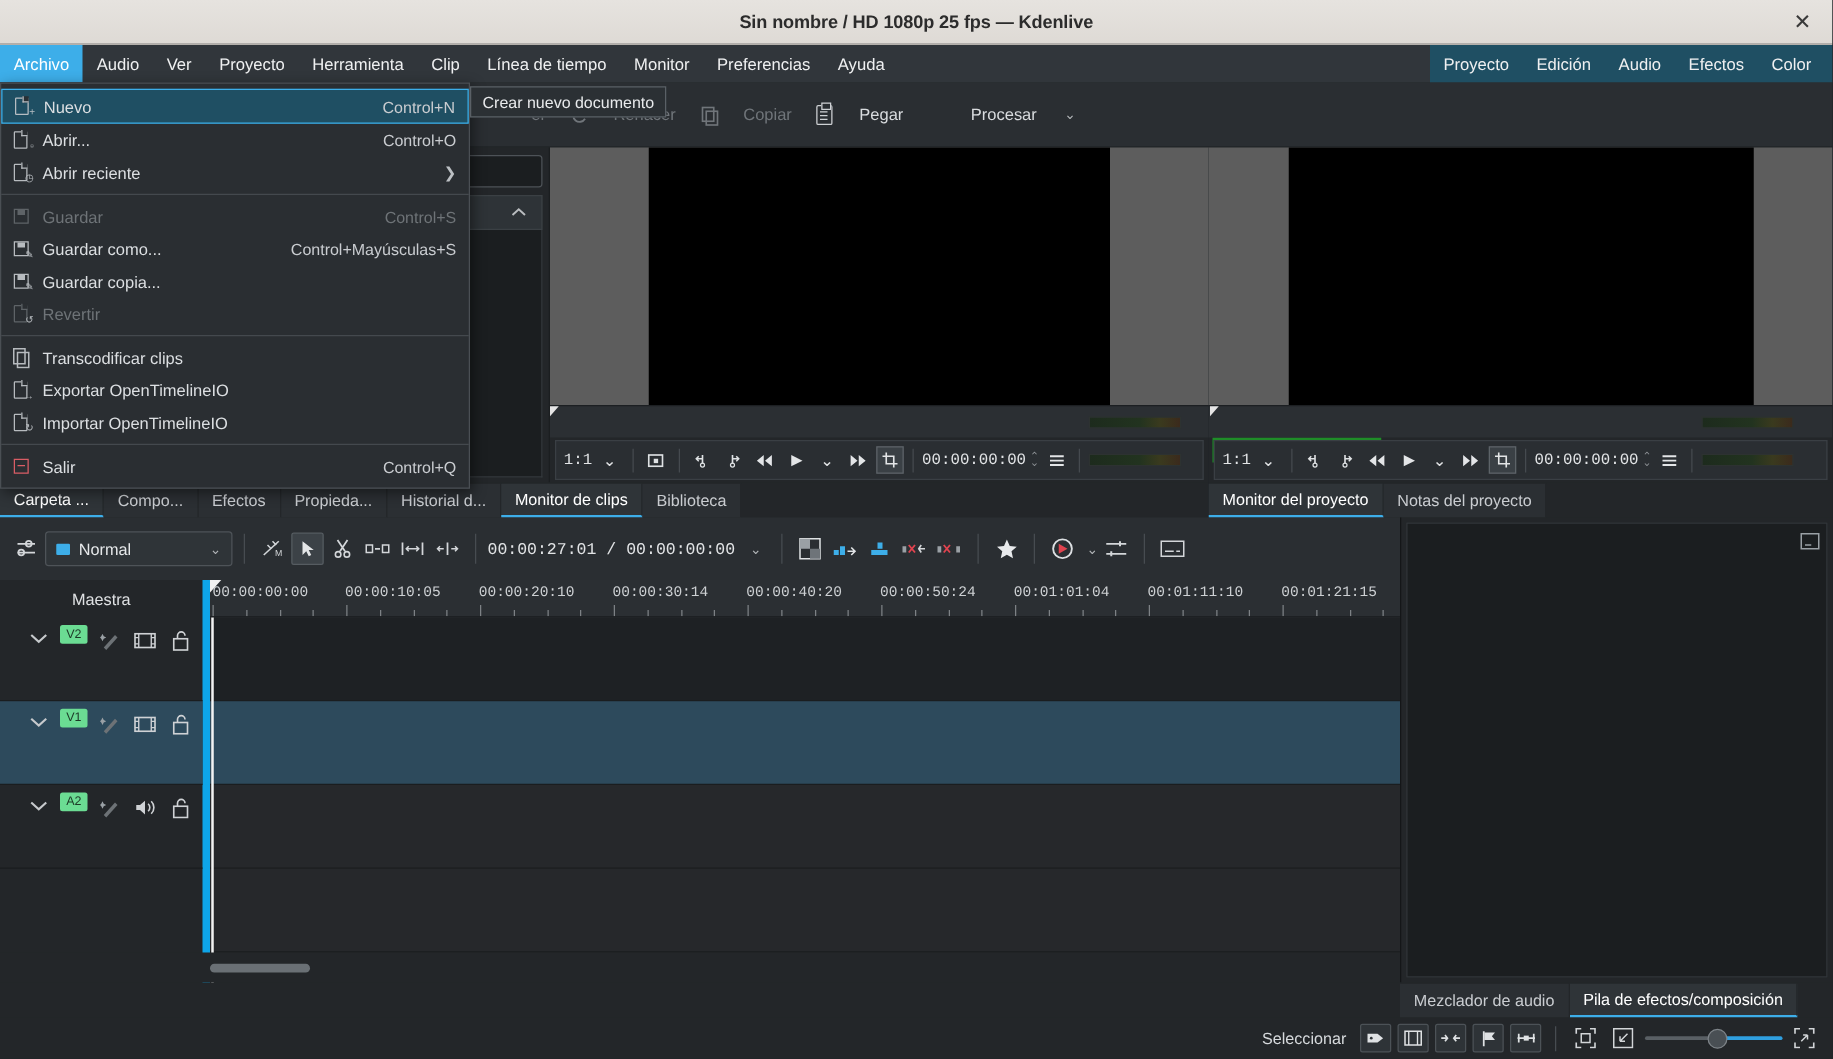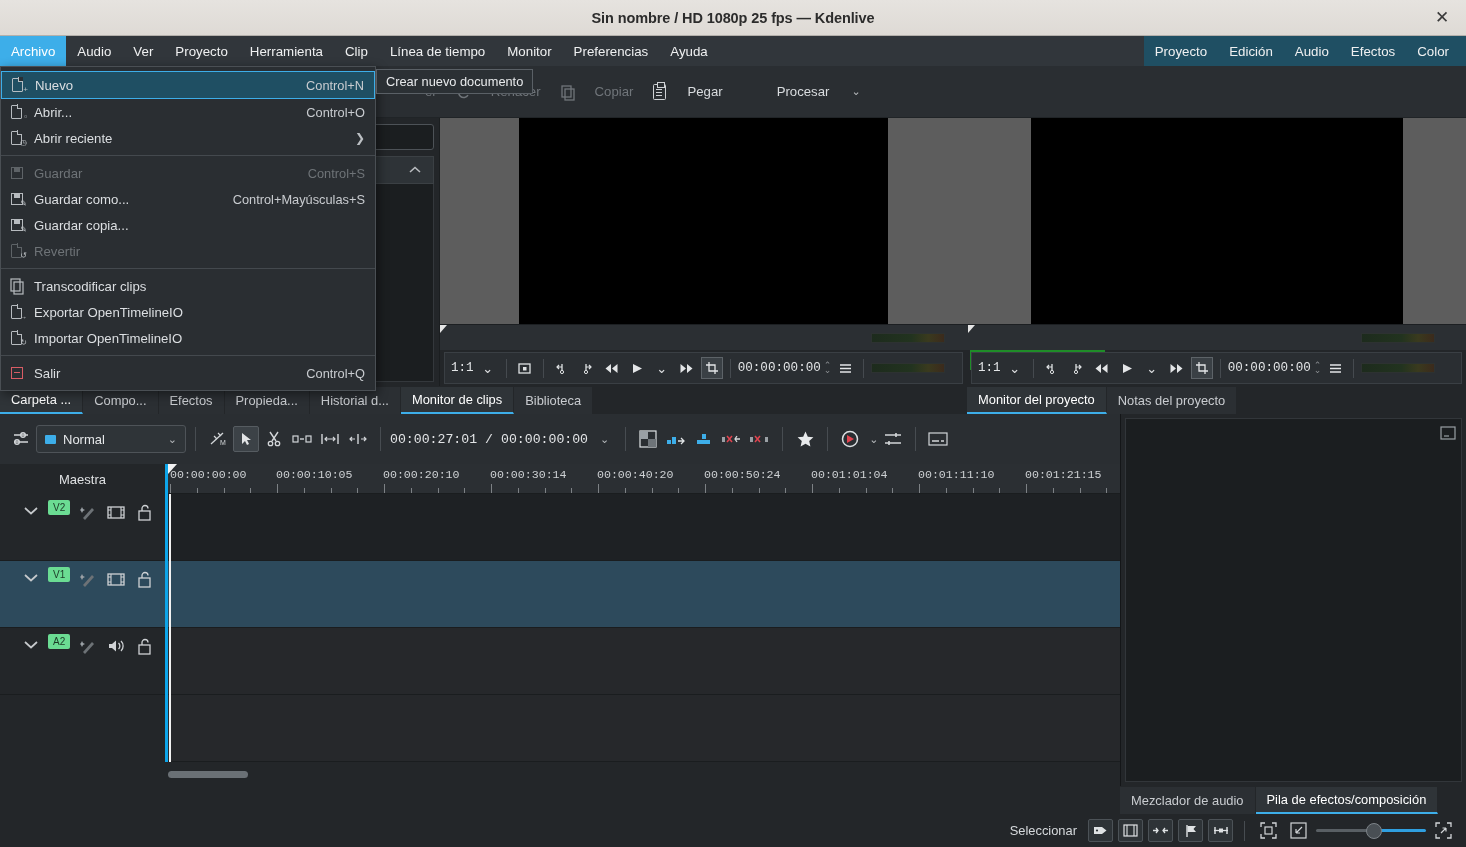--- a/index.html
+++ b/index.html
@@ -245,21 +245,21 @@
   .tl-div { width: 1px; height: 24px; background: #474c51; margin: 0 7px; }
   .tl-time { font-family: "Liberation Mono", monospace; font-size: 13.2px; color: #e2e4e6; }
 
   
   .timeline {
     position: absolute; left: 0; top: 464px; width: 1120px; height: 322px;
     background: #232629;
   }
   .tl-headcol {
     position: absolute; left: 0; top: 0; width: 168px; bottom: 0;
-    background: #232629; border-right: 3px solid #0ea5e9;
+    background: #232629; border-right: 6px solid #0ea5e9;
   }
   .master-lbl {
     height: 30px; display:flex; align-items:center; justify-content:center;
     font-size: 13px; color: #dfe1e3;
   }
   .track-head {
     height: 67px; border-bottom: 1px solid #1a1d1f;
     display: flex; align-items: flex-start; gap: 8px; padding: 6px 0 0 22px;
   }
   .track-head.sel { background: #2d4a5c; }

